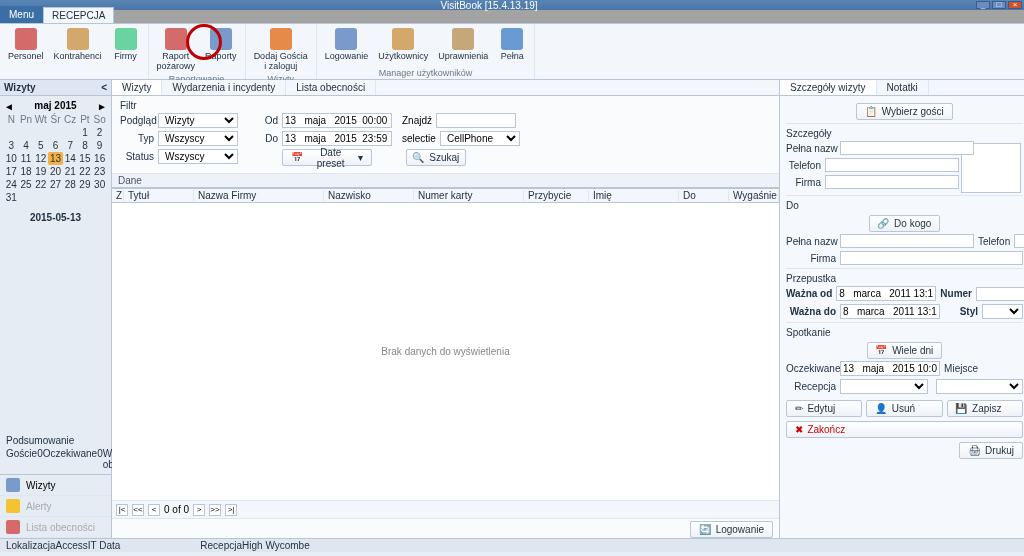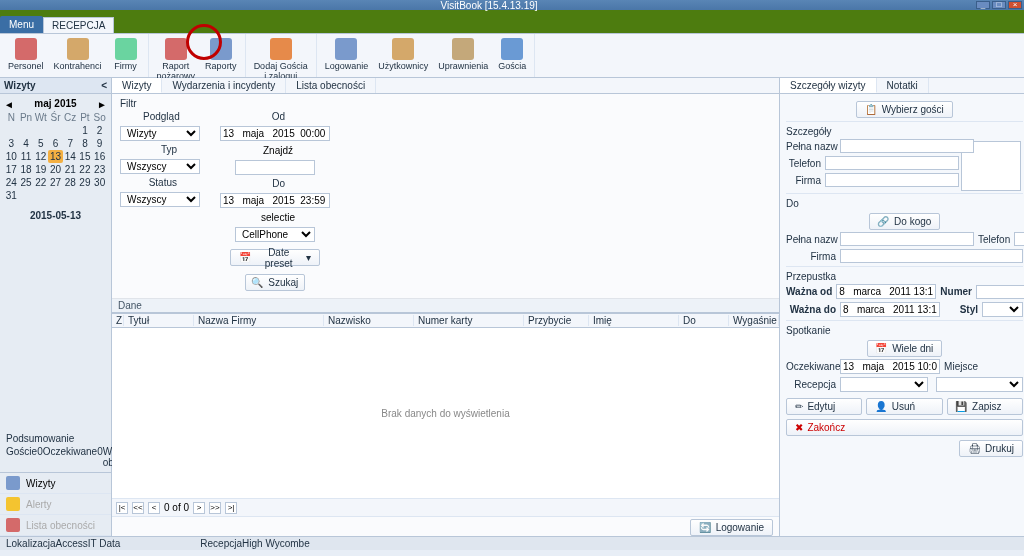--- a/index.html
+++ b/index.html
@@ -1,25 +1,25 @@
 <!DOCTYPE html>
 <html><head>
 <meta charset="utf-8">
 <style>
   *{box-sizing:border-box;margin:0;padding:0;font-family:Tahoma,Arial,sans-serif;font-size:10px;}
   body{background:#e8eef6;width:1024px;height:556px;overflow:hidden;position:relative;}
   .titlebar{background:linear-gradient(#5985b5,#4a76a8);height:10px;display:flex;align-items:center;justify-content:space-between;color:#fff;font-size:9px;padding:0 2px;}
   .titlebar .wbtn{display:flex;gap:2px;}
   .titlebar .wb{width:14px;height:8px;background:#6a8cc0;border:1px solid #3a5e8a;text-align:center;line-height:6px;font-size:8px;}
   .titlebar .wbx{background:#d05030;}
-  .menutabs{background:#4d7c0f;height:24px;display:flex;align-items:flex-end;border-bottom:1px solid #b8c6d8;}
+  .menutabs{background:#a3a3a3;height:14px;display:flex;align-items:flex-end;border-bottom:1px solid #b8c6d8;}
   .mtab{padding:2px 8px;font-size:10px;color:#234;border:1px solid transparent;}
   .mtab.menu{background:#3a6ea5;color:#fff;border-radius:2px 2px 0 0;}
   .mtab.active{background:#f3f6fb;border:1px solid #b8c6d8;border-bottom:none;}
-  .ribbon{background:#f3f6fb;height:44px;display:flex;border-bottom:1px solid #b8c6d8;}
+  .ribbon{background:#f3f6fb;height:56px;display:flex;border-bottom:1px solid #b8c6d8;}
   .rgrp{display:flex;flex-direction:column;justify-content:space-between;border-right:1px solid #dde6f2;padding:2px 4px 0;}
   .rbtns{display:flex;gap:2px;}
   .rbtn{display:flex;flex-direction:column;align-items:center;justify-content:flex-start;padding:2px 4px;min-width:36px;cursor:pointer;}
   .ricon{width:22px;height:22px;border-radius:3px;margin-bottom:2px;}
   .rlbl{font-size:9px;color:#234;text-align:center;line-height:1.1;white-space:pre;}
   .rgname{font-size:9px;color:#6a7a8a;text-align:center;padding-bottom:1px;}
   .mainarea{display:flex;height:calc(100% - 10px - 14px - 60px - 14px);}
   .leftcol{width:112px;background:#e6ecf3;border-right:1px solid #b8c6d8;display:flex;flex-direction:column;}
   .panelhdr{background:#dde6f2;border-bottom:1px solid #b8c6d8;padding:2px 4px;font-weight:bold;color:#234;display:flex;justify-content:space-between;align-items:center;}
   .cal{padding:4px;font-size:9px;}
@@ -27,21 +27,21 @@
   .calnav{width:10px;height:10px;cursor:pointer;text-align:center;}
   .calgrid{display:grid;grid-template-columns:repeat(7,1fr);gap:0;}
   .calcell{text-align:center;padding:1px 0;color:#234;}
   .cal-dh{color:#6a7a8a;}
   .cal-today{background:#f4b042;border-radius:2px;}
   .center{flex:1;display:flex;flex-direction:column;background:#fff;}
   .tabs{display:flex;background:#f3f6fb;border-bottom:1px solid #b8c6d8;height:16px;}
   .tab{padding:2px 10px;font-size:10px;color:#234;border-right:1px solid #dde6f2;cursor:pointer;}
   .tab.active{background:#fff;border-bottom:1px solid #fff;}
   .filter{padding:4px 8px;background:#fafbfd;border-bottom:1px solid #e0e4ea;}
-  .frow{display:flex;align-items:center;gap:4px;margin-bottom:3px;flex-direction:column;}
+  .frow{display:flex;align-items:center;gap:4px;margin-bottom:3px;}
   .flbl{width:34px;text-align:right;color:#234;}
   .fsel,.finp{border:1px solid #b8c6d8;background:#fff;height:15px;padding:0 2px;font-size:10px;}
   .btn{border:1px solid #b8c6d8;background:linear-gradient(#fff,#eef2f8);height:17px;padding:0 8px;border-radius:2px;cursor:pointer;font-size:10px;color:#234;display:inline-flex;align-items:center;gap:4px;}
   .gridhdr{background:#edf2f8;border-bottom:1px solid #b8c6d8;padding:1px 6px;font-size:10px;color:#456;}
   .tablehdr{display:flex;background:#f3f6fb;border-top:1px solid #b8c6d8;border-bottom:1px solid #b8c6d8;height:15px;align-items:center;}
   .th{border-right:1px solid #dde6f2;padding:0 4px;font-size:10px;color:#234;}
   .gridbody{flex:1;display:flex;align-items:center;justify-content:center;color:#888;}
   .pager{height:18px;background:#f3f6fb;border-top:1px solid #dde6f2;display:flex;align-items:center;padding:0 4px;gap:4px;}
   .pgbtn{width:12px;height:12px;border:1px solid #b8c6d8;background:#fff;text-align:center;line-height:10px;font-size:8px;cursor:pointer;}
   .footbar{height:20px;padding:2px 6px;background:#fafbfd;border-top:1px solid #dde6f2;display:flex;justify-content:flex-end;}
@@ -131,23 +131,24 @@
         <div class="rbtn">
           <div class="ricon" style="background: rgb(212, 168, 106);"></div>
           <div class="rlbl">Użytkownicy</div>
         </div>
         <div class="rbtn">
           <div class="ricon" style="background: rgb(196, 168, 122);"></div>
           <div class="rlbl">Uprawnienia</div>
         </div>
         <div class="rbtn">
           <div class="ricon" style="background: rgb(106, 154, 212);"></div>
-          <div class="rlbl">Gościa</div>
-        </div>
-      </div>
+          <div class="rlbl">Pełna</div>
+        </div>
+      </div>
+      <div class="rgname">Manager użytkowników</div>
     </div>
   </div>
 
 <div class="mainarea">
   <div class="leftcol">
     <div class="panelhdr">
       <span>Wizyty</span>
       <span>&lt;</span>
     </div>
     <div class="cal">

